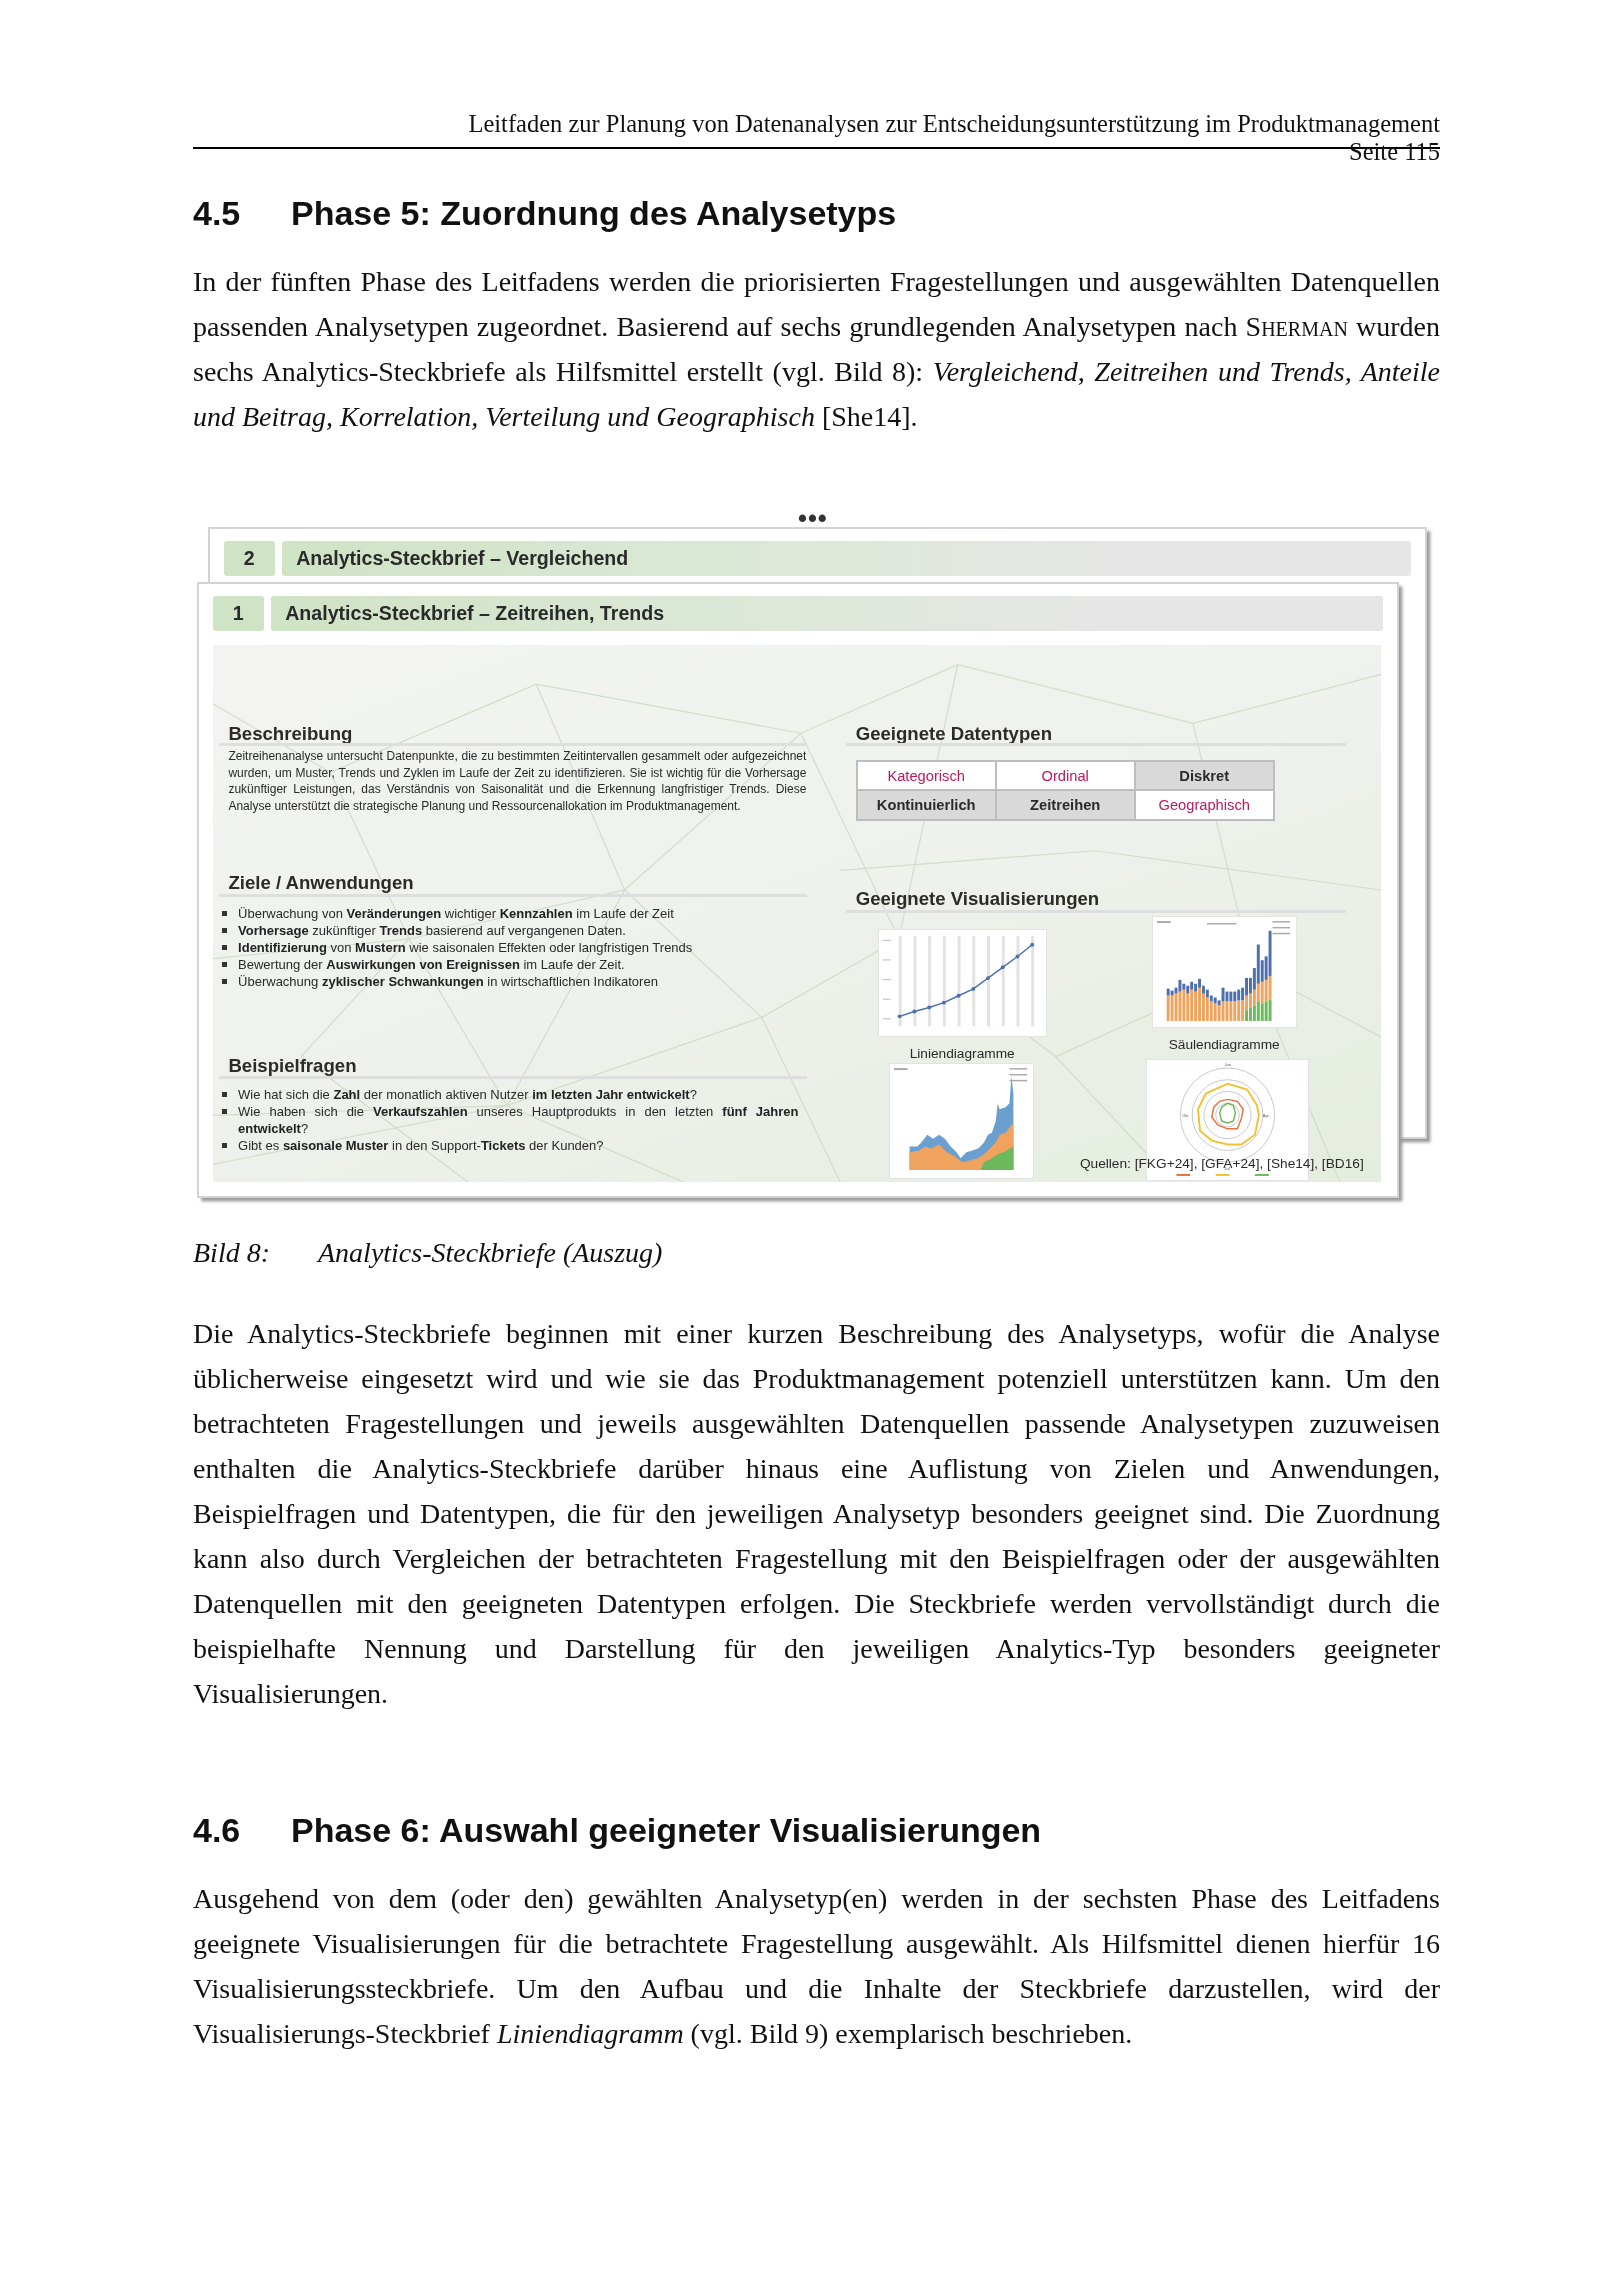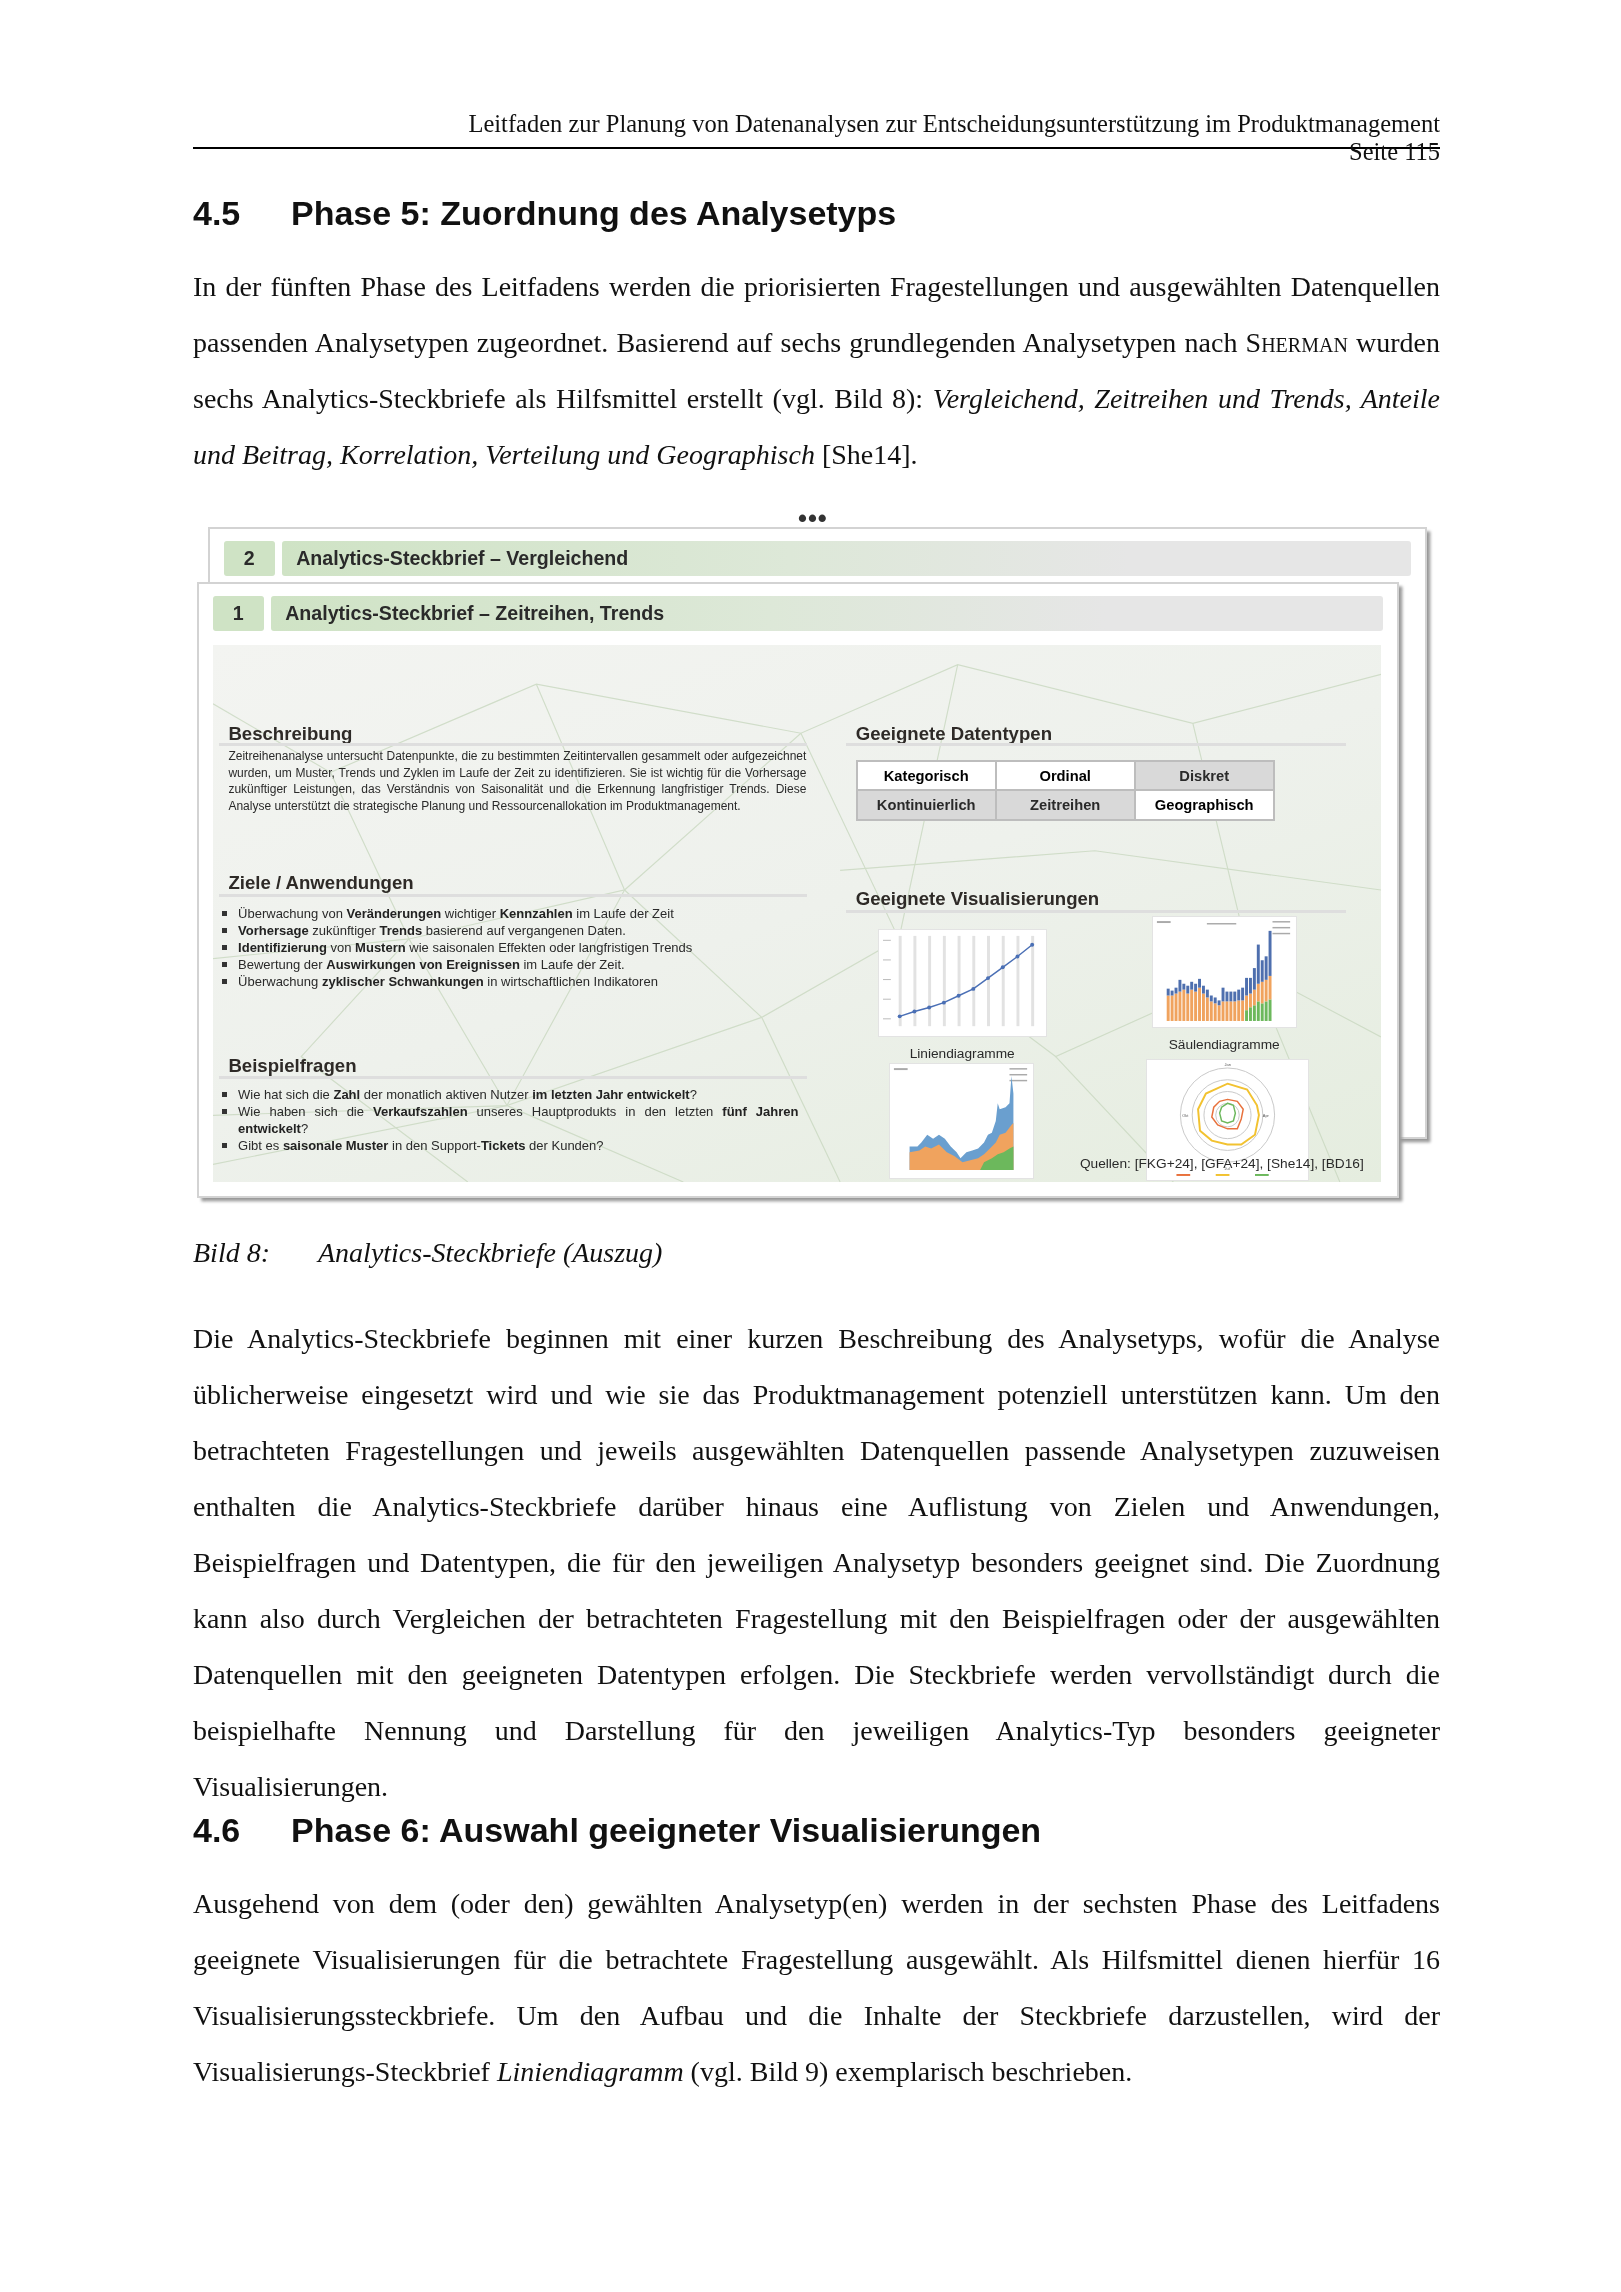--- a/index.html
+++ b/index.html
@@ -6,21 +6,21 @@
     body { width: 1621px; height: 2293px; position: relative; overflow: hidden; color: #111; }
     .serif { font-family: "Liberation Serif", "DejaVu Serif", serif; flex-direction: column; }
     .sans { font-family: "Liberation Sans", "DejaVu Sans", sans-serif; }
 
     
     .running-header { position: absolute; left: 193px; top: 110px; width: 1247px; height: 33px; border-bottom: 2px solid #000; font-size: 24.5px; display: flex; justify-content: space-between; align-items: flex-end; padding-bottom: 3.9px; }
 
     h2.section { position: absolute; left: 193px; margin: 0; font-size: 34px; font-weight: bold; font-family: "Liberation Sans", "DejaVu Sans", sans-serif; }
     h2.section .num { display: inline-block; width: 98px; }
 
-    .para { position: absolute; left: 193px; width: 1247px; font-size: 28px; line-height: 56px; text-align: justify; hyphens: auto; font-family: Liberation Serif, serif; }
+    .para { position: absolute; left: 193px; width: 1247px; font-size: 28px; line-height: 45px; text-align: justify; hyphens: auto; font-family: Liberation Serif, serif; }
     .para i { font-style: italic; }
     .smallcaps { font-variant: small-caps; }
 
     
     .ellipsis { position: absolute; left: 798px; top: 504px; font-size: 25.5px; font-weight: bold; letter-spacing: 1px; color: #333; font-family: "Liberation Sans", sans-serif; }
 
     .card-back { position: absolute; left: 208px; top: 527px; width: 1215px; height: 608px; background: #fff; border: 2px solid #d3d3d3; box-shadow: 3.9px 3.9px 2.9px #9a9a9a; }
     .card-back .hdr { position: absolute; left: 13.7px; top: 11.8px; right: 13.7px; height: 35px; display: flex; gap: 7.8px; }
     .card-front { position: absolute; left: 197px; top: 582px; width: 1198px; height: 612px; background: #fff; border: 2px solid #d3d3d3; box-shadow: 3.9px 3.9px 2.9px #9a9a9a; }
     .card-front .hdr { position: absolute; left: 13.7px; top: 11.8px; right: 13.7px; height: 35px; display: flex; gap: 7.8px; }
@@ -35,21 +35,21 @@
 
     .desc { position: absolute; left: 15.7px; top: 103px; width: 578px; font-size: 12px; line-height: 16.7px; text-align: justify; color: #2a2a2a; }
     ul.blist { position: absolute; margin: 0; padding: 0; list-style: none; font-size: 13px; line-height: 17px; color: #2a2a2a; }
     ul.blist li { position: relative; padding-left: 17.6px; }
     ul.blist li::before { content: ""; position: absolute; left: 2px; top: 5.9px; width: 4.9px; height: 4.9px; background: #333; }
     ul.blist b { font-weight: bold; color: #222; }
 
     table.dtypes { position: absolute; left: 643px; top: 115px; border-collapse: collapse; font-size: 14.7px; }
     table.dtypes td { width: 137px; height: 27.4px; border: 2px solid #bdbdbd; text-align: center; padding: 0; }
     table.dtypes td.on { background: #d9d9d9; font-weight: bold; color: #2a2a2a; }
-    table.dtypes td.off { background: #fff; color: #000000; font-weight: bold; }
+    table.dtypes td.off { background: #fff; color: #be185d; }
 
     .vis { position: absolute; text-align: center; font-size: 13.7px; color: #2a2a2a; }
     .vis .thumb { background: #fff; border: 1px solid #e3e3e3; }
     .vis .cap { margin-top: 5.9px; }
     .sources { position: absolute; right: 17.6px; bottom: 11.8px; font-size: 13.7px; color: #2a2a2a; }
 
     .caption { position: absolute; left: 193px; top: 1237px; font-size: 28px; font-style: italic; }
     .caption .lbl { display: inline-block; width: 125px; }
   </style>
 </head>

